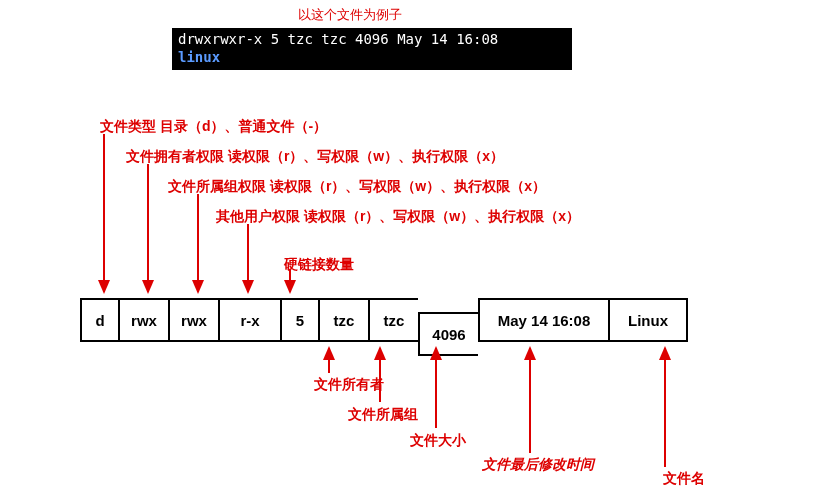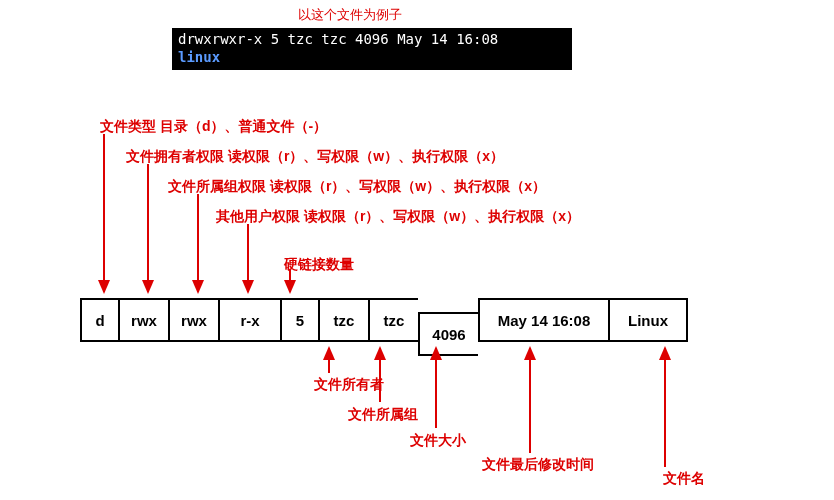--- a/index.html
+++ b/index.html
@@ -89,21 +89,21 @@
     <div class="cell" style="width: 50px;">tzc</div>
     <div class="cell" style="width: 50px;">tzc</div>
     <div class="cell" style="width: 60px; margin-top: 14px;">4096</div>
     <div class="cell" style="width: 130px;">May 14  16:08</div>
     <div class="cell" style="width: 80px;">Linux</div>
   </div>
 
 <div class="label-red" style="left:306px; top:376px;margin-left:8px;">文件所有者</div>
 <div class="label-red" style="left:348px; top:406px;">文件所属组</div>
 <div class="label-red" style="left:410px; top:432px;">文件大小</div>
-<div class="label-red" style="left:482px; top:456px;">文件最后修改时间</div>
+<div class="label-red" style="left:482px; top:456px;font-style:italic;">文件最后修改时间</div>
 <div class="label-red" style="left:642px; top:470px;margin-left:21px;">文件名</div>
 
 <svg class="arrows">
   <defs>
     <marker id="ah" markerWidth="10" markerHeight="10" refX="6" refY="3" orient="auto">
       <path d="M0,0 L7,3 L0,6 Z" fill="#d00"></path>
     </marker>
   </defs>
 
   <line x1="104" y1="134" x2="104" y2="292" stroke="#d00" stroke-width="2" marker-end="url(#ah)"></line>

